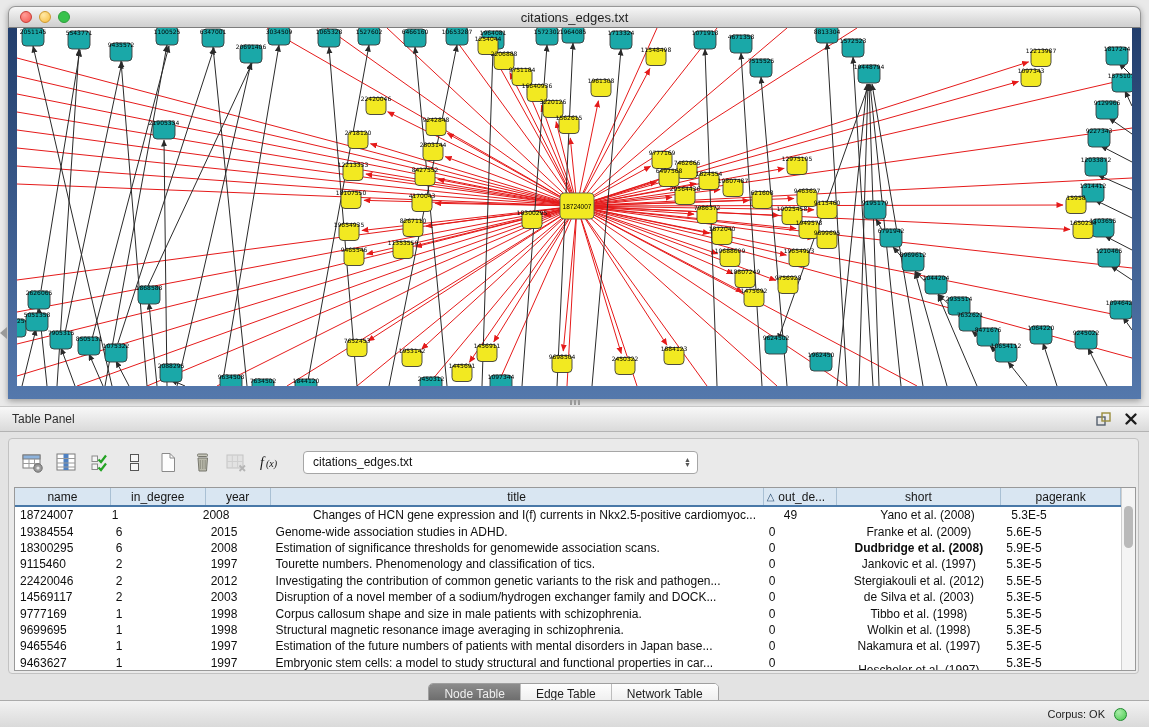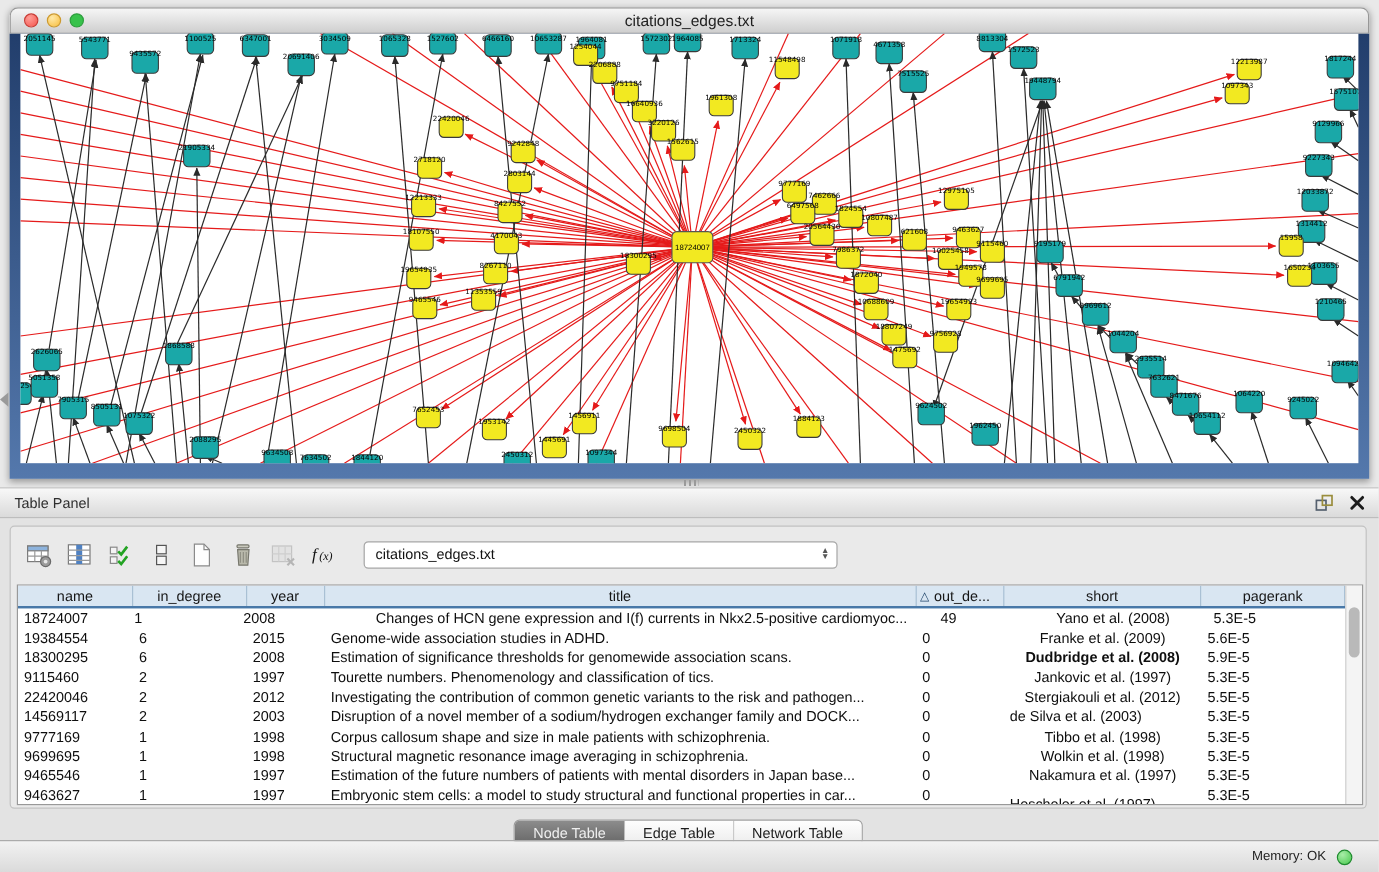--- a/index.html
+++ b/index.html
@@ -614,21 +614,21 @@
                 <div class="gcell" style="width: 73px; text-align: left;">0</div>
                 <div class="gcell" style="width: 165px; text-align: center;">Stergiakouli et al. (2012)</div>
                 <div class="gcell" style="width: 120px; text-align: left;">5.5E-5</div>
               </div>
               <div class="grow">
                 <div class="gcell" style="width: 96px; text-align: left;">14569117</div>
                 <div class="gcell" style="width: 95px; text-align: left;">2</div>
                 <div class="gcell" style="width: 65px; text-align: left;">2003</div>
                 <div class="gcell" style="width: 494px; text-align: left;">Disruption of a novel member of a sodium/hydrogen exchanger family and DOCK...</div>
                 <div class="gcell" style="width: 73px; text-align: left;">0</div>
-                <div class="gcell" style="width: 165px; ">de Silva et al. (2003)</div>
+                <div class="gcell" style="width: 165px; text-align: center;">de Silva et al. (2003)</div>
                 <div class="gcell" style="width: 120px; text-align: left;">5.3E-5</div>
               </div>
               <div class="grow">
                 <div class="gcell" style="width: 96px; text-align: left;">9777169</div>
                 <div class="gcell" style="width: 95px; text-align: left;">1</div>
                 <div class="gcell" style="width: 65px; text-align: left;">1998</div>
                 <div class="gcell" style="width: 494px; text-align: left;">Corpus callosum shape and size in male patients with schizophrenia.</div>
                 <div class="gcell" style="width: 73px; text-align: left;">0</div>
                 <div class="gcell" style="width: 165px; text-align: center;">Tibbo et al. (1998)</div>
                 <div class="gcell" style="width: 120px; text-align: left;">5.3E-5</div>
@@ -650,38 +650,38 @@
                 <div class="gcell" style="width: 73px; text-align: left;">0</div>
                 <div class="gcell" style="width: 165px; text-align: center;">Nakamura et al. (1997)</div>
                 <div class="gcell" style="width: 120px; text-align: left;">5.3E-5</div>
               </div>
               <div class="grow">
                 <div class="gcell" style="width: 96px; text-align: left;">9463627</div>
                 <div class="gcell" style="width: 95px; text-align: left;">1</div>
                 <div class="gcell" style="width: 65px; text-align: left;">1997</div>
                 <div class="gcell" style="width: 494px; text-align: left;">Embryonic stem cells: a model to study structural and functional properties in car...</div>
                 <div class="gcell" style="width: 73px; text-align: left;">0</div>
-                <div class="gcell" style="width: 165px;  margin-top: 14px;">Hescheler et al. (1997)</div>
+                <div class="gcell" style="width: 165px; text-align: center; margin-top: 14px;">Hescheler et al. (1997)</div>
                 <div class="gcell" style="width: 120px; text-align: left;">5.3E-5</div>
               </div>
             </div>
         </div>
         <div class="vscroll">
           <div class="vthumb"></div>
         </div>
       </div>
 
       <div class="tabs">
         <div class="seg" id="segtabs">
             <button class="seg-btn sel">Node Table</button>
             <button class="seg-btn">Edge Table</button>
             <button class="seg-btn">Network Table</button>
           </div>
       </div>
     </div>
   </div>
 
   <div class="status-bar">
-    <span class="mem">Memory: OK</span>
+    <span class="mem">Corpus: OK</span>
     <span class="dot" id="memdot" style="background: radial-gradient(circle at 35% 30%, rgb(168, 237, 168), rgb(73, 201, 77));"></span>
   </div>
 
 </div>
 
 </body></html>

